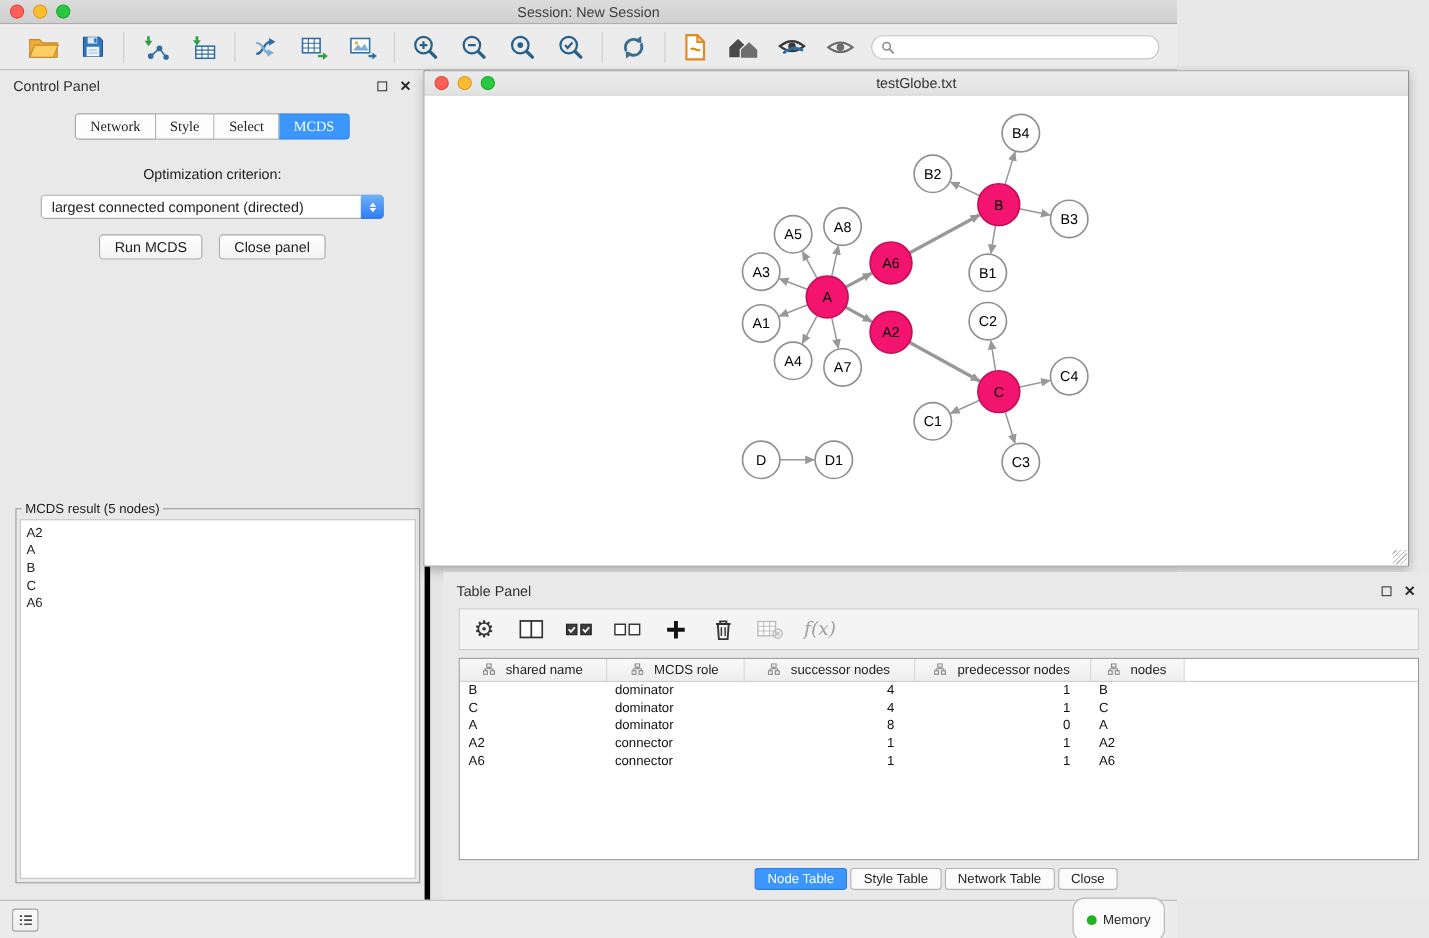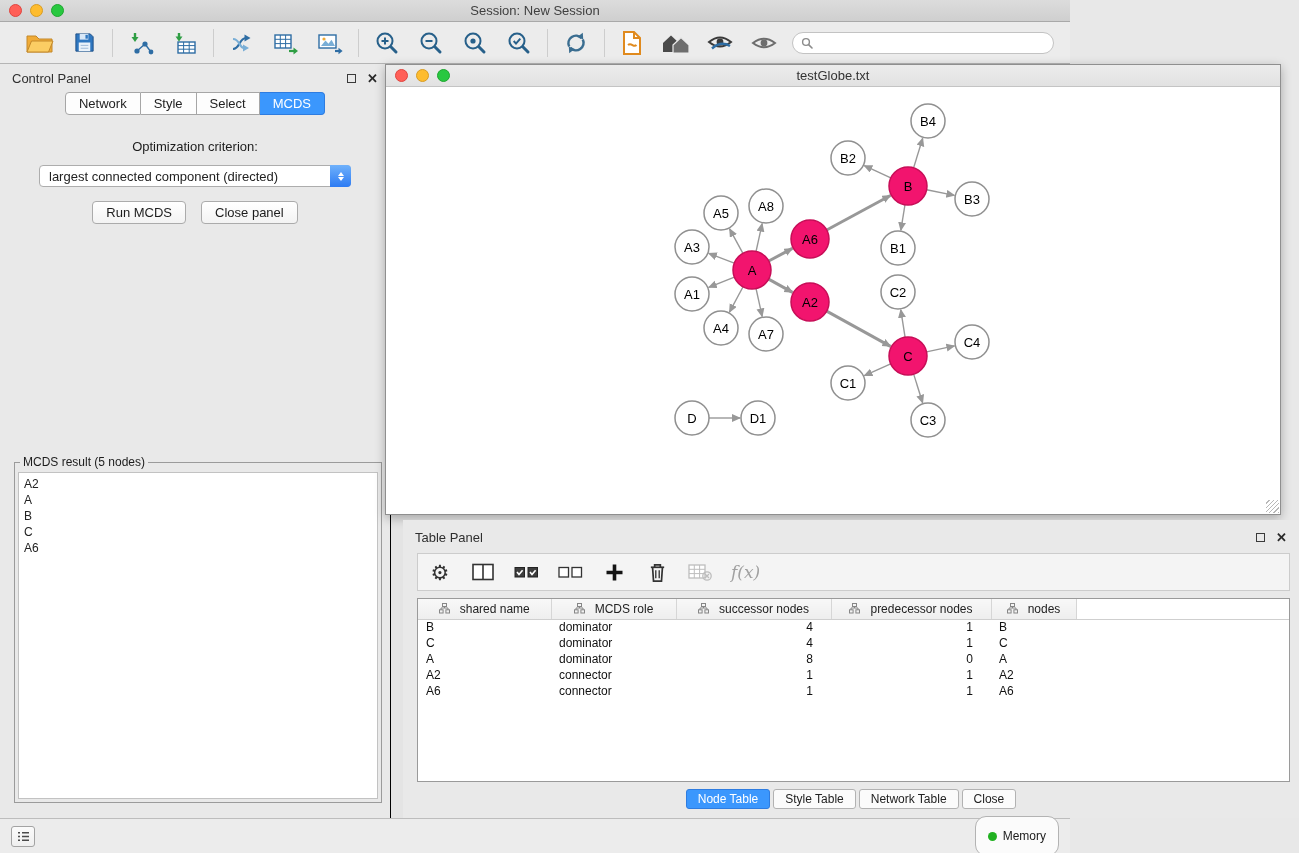--- a/index.html
+++ b/index.html
@@ -24,27 +24,27 @@
     display:flex; align-items:center; padding:0 12px; }
   .tb-group { display:flex; align-items:center; gap:8px; padding:0 10px; }
   .tb-sep { width:1px; height:28px; background:#cdcdcd; }
   .tb-btn { width:36px; height:32px; display:flex; align-items:center; justify-content:center; cursor:default; }
   .searchbox { margin-left:auto; margin-right:4px; width:298px; height:22px; background:#fff;
     border:1px solid #c3c3c3; border-radius:12px; display:flex; align-items:center; padding:0 8px; gap:5px; }
   .searchbox input { border:none; outline:none; flex:1; font-size:12px; font-family:"Liberation Sans",sans-serif; background:transparent; }
 
   
   .control-panel { position:absolute; left:0; top:64px; width:391px; height:754px;
-    background:#e9e9e9; border-right:1px solid #000000; }
+    background:#e9e9e9; border-right:5px solid #000000; }
   .panel-header { height:28px; display:flex; align-items:center; padding:0 12px; color:#2f2f2f; }
   .win-btns { margin-left:auto; display:flex; gap:11px; align-items:center; }
   .float-glyph { width:9px; height:9px; border:1.5px solid #3a3a3a; display:inline-block; }
   .close-glyph { font-weight:bold; color:#2a2a2a; font-size:13px; line-height:1; }
 
-  .cp-tabs { display:flex; justify-content:center; margin-top:0; }
+  .cp-tabs { display:flex; justify-content:center; margin-top:11px;font-family:Liberation Serif, serif; }
   .cp-tab { border:1px solid #a6a6a6; border-left:none; background:#fdfdfd; padding:3px 13px; font-size:13px; color:#222; }
   .cp-tab:first-child { border-left:1px solid #a6a6a6; border-radius:4px 0 0 4px; }
   .cp-tab:last-child { border-radius:0 4px 4px 0; }
   .cp-tab.active { background:#3b97fd; border-color:#2e7ce0; color:#fff; }
 
   .opt-label { text-align:center; margin-top:24px; font-size:13px; color:#1c1c1c; }
   .dropdown { margin:11px auto 0; width:312px; height:22px; background:#fff; border:1px solid #adadad;
     border-radius:4px; position:relative; display:flex; align-items:center; padding:0 26px 0 9px; font-size:13px; }
   .dropdown-value { white-space:nowrap; overflow:hidden; }
   .stepper { position:absolute; right:-1px; top:-1px; width:21px; height:22px; border-radius:0 4px 4px 0;

